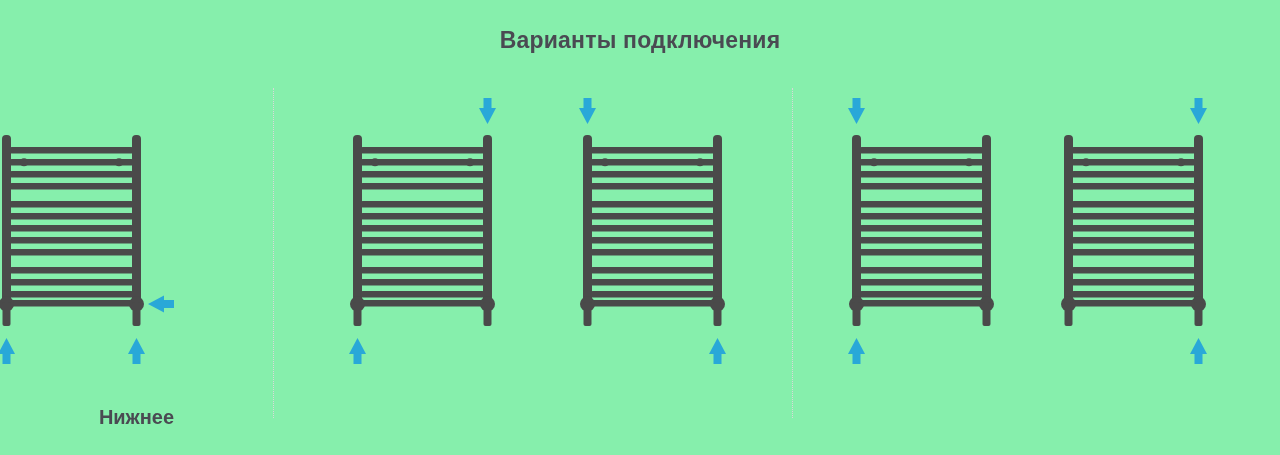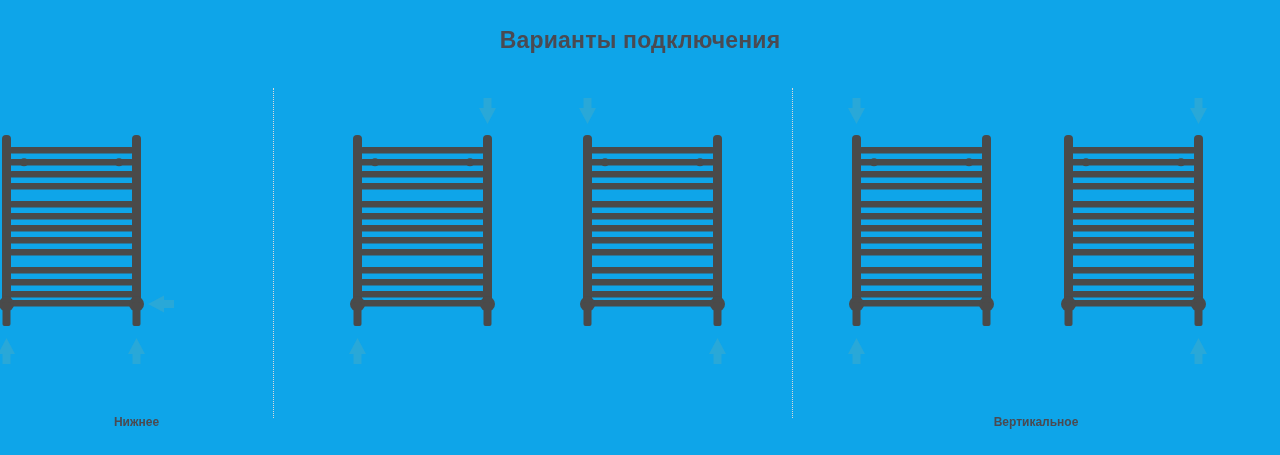--- a/index.html
+++ b/index.html
@@ -11,21 +11,21 @@
     width: 1280px;
     height: 455px;
     font-family: "Liberation Sans", "DejaVu Sans", sans-serif;
     position: relative;
     overflow: hidden;
   }
   #page-root {
     position: relative;
     width: 1280px;
     height: 455px;
-    background: #0ea5e9;
+    background: #86efac;
   }
   .page-title {
     position: absolute;
     top: 27px;
     left: 0;
     width: 1280px;
     text-align: center;
     font-size: 23px;
     font-weight: 700;
     color: #4a4a52;
@@ -45,21 +45,21 @@
     position: absolute;
     top: 90px;
     height: 345px;
   }
   .group-label {
     position: absolute;
     bottom: 6px;
     left: 0;
     width: 100%;
     text-align: center;
-    font-size: 12px;
+    font-size: 20px;
     font-weight: 700;
     color: #4a4a52;
   }
   .units {
     position: absolute;
     top: 0;
     left: 0;
     width: 100%;
     height: 300px;
   }
@@ -259,16 +259,15 @@
             </g>
             <path d="M 170.5 8 L 170.5 18 L 166 18
             L 174.5 34 L 183 18 L 178.5 18
             L 178.5 8 Z" fill="#29a8d8"></path>
             <path d="M 170.5 274 L 170.5 264 L 166 264
             L 174.5 248 L 183 264 L 178.5 264
             L 178.5 274 Z" fill="#29a8d8"></path>
           </svg>
         </div>
       </div>
-    <div class="group-label">Вертикальное</div>
   </div>
 
 </div>
 
 </body></html>

